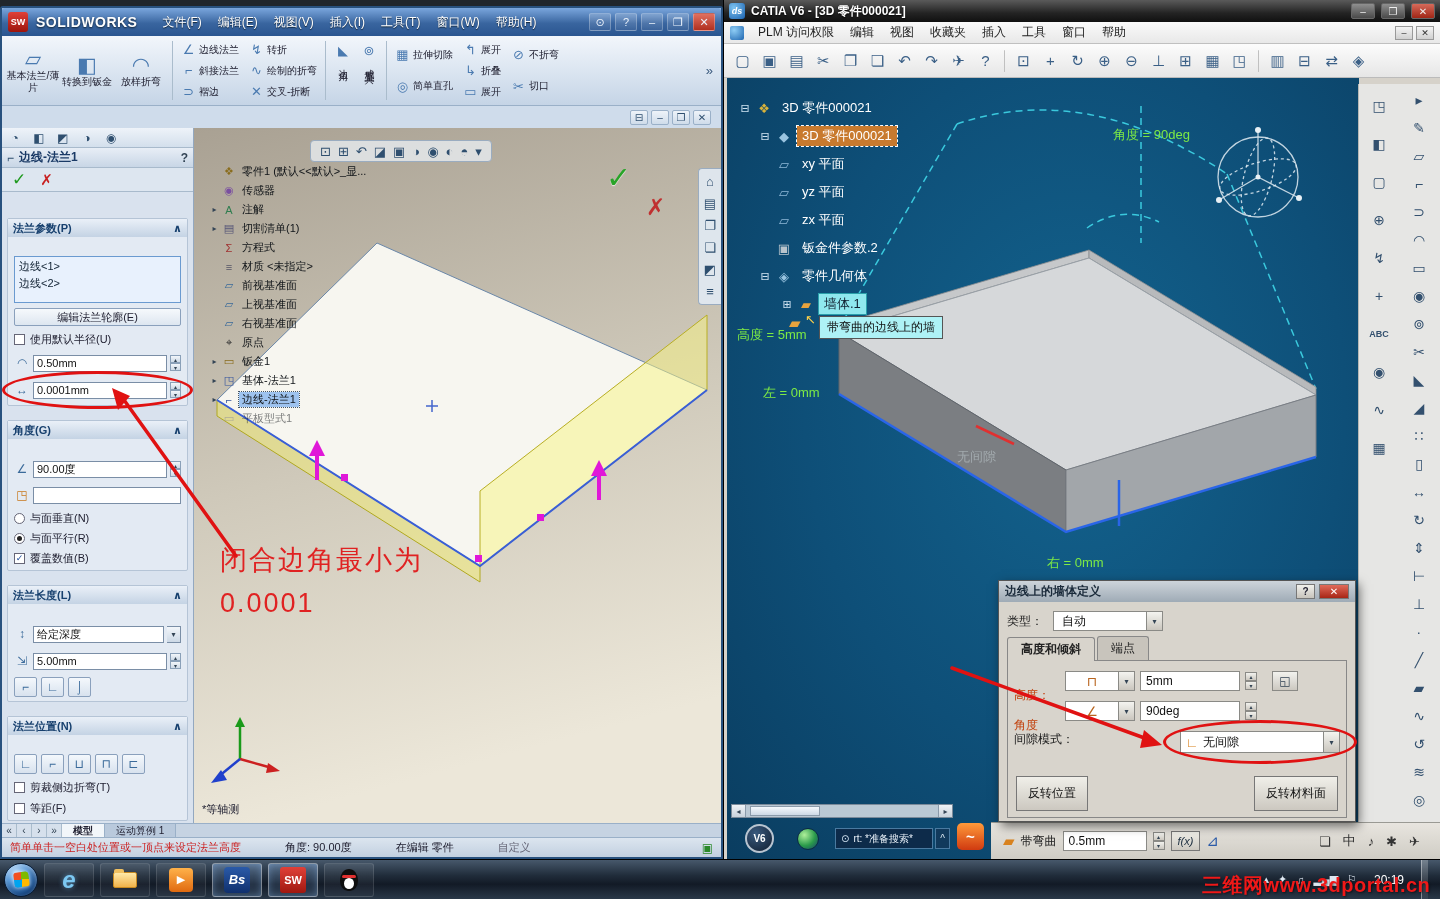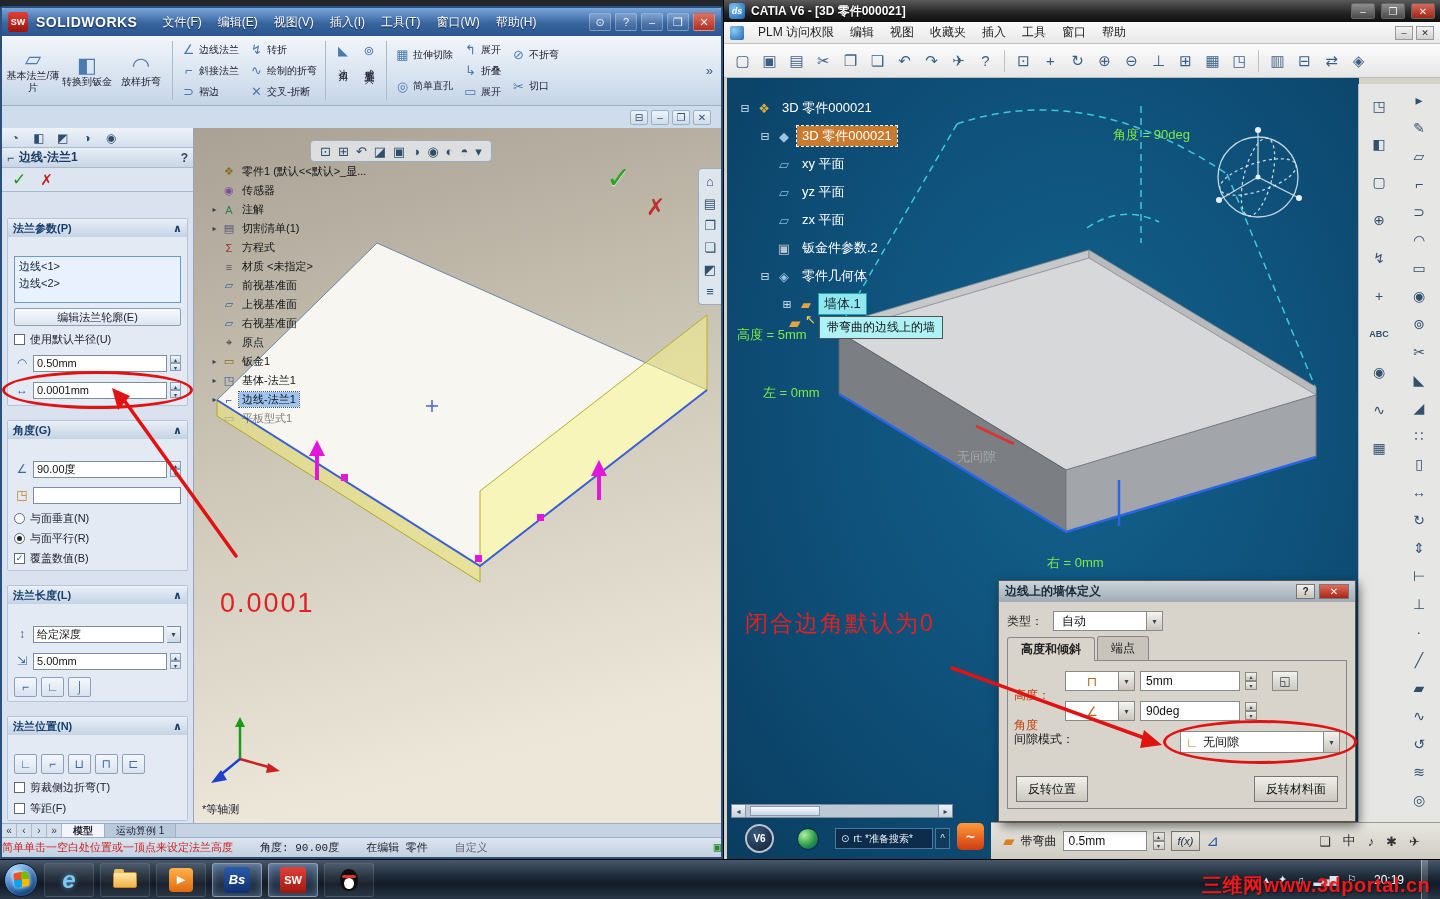--- a/index.html
+++ b/index.html
@@ -84,21 +84,21 @@
 .vp-cross{position:absolute;left:452px;top:66px;font-size:23px;color:#c03030;font-weight:bold;}
 .taskpane{position:absolute;right:0;top:40px;width:23px;background:rgba(225,233,242,0.92);border:1px solid #9aacc0;border-right:none;border-radius:4px 0 0 4px;display:flex;flex-direction:column;gap:7px;padding:5px 0;align-items:center;}
 .taskpane .ticon{font-size:13px;}
 .sw-anno{position:absolute;color:#e02222;font-size:27px;letter-spacing:2px;}
 .viewlabel{position:absolute;left:8px;bottom:6px;font-size:11px;color:#223;}
 
 .sw-doctabs{position:absolute;left:0;right:0;bottom:20px;height:14px;background:#c6d3e2;border-top:1px solid #9ab0c8;display:flex;align-items:stretch;font-size:10px;}
 .navi{width:15px;display:flex;align-items:center;justify-content:center;color:#345;background:#d6e0ec;border-right:1px solid #aabccc;}
 .dtab{padding:0 11px;display:flex;align-items:center;border-right:1px solid #9ab0c8;background:#b9c9dc;color:#223;}
 .dtab[data-active="true"]{background:#f2f6fa;font-weight:bold;}
-.sw-statusbar{position:absolute;left:0;right:0;bottom:0;height:20px;background:linear-gradient(#dce5ef,#c2d0e0);border-top:1px solid #9ab0c8;display:flex;align-items:center;gap:27px;padding:0 0;font-size:11px;color:#223;font-family:Liberation Mono, monospace;}
+.sw-statusbar{position:absolute;left:0;right:0;bottom:0;height:20px;background:linear-gradient(#dce5ef,#c2d0e0);border-top:1px solid #9ab0c8;display:flex;align-items:center;gap:44px;padding:0 8px;font-size:11px;color:#223;}
 .status-prompt{color:#cc2222;}
 .status-dim{color:#667;}
 .status-sheet{color:#2a8a2a;font-size:12px;margin-left:auto;}
 
 
 #catia-window{position:absolute;left:723px;top:0;width:717px;height:859px;background:#d6d2ca;border-left:1px solid #000;}
 .ct-titlebar{height:22px;background:linear-gradient(#5a5a5a,#232323 60%,#101010);display:flex;align-items:center;padding:0 5px;gap:6px;}
 .ct-appicon{width:16px;height:16px;border-radius:3px;background:radial-gradient(circle at 30% 30%,#7ec3f0,#1a62b0);color:#fff;font-size:9px;font-weight:bold;font-style:italic;display:flex;align-items:center;justify-content:center;flex:none;}
 .ct-title{color:#fff;font-size:12px;font-weight:bold;text-shadow:0 1px 2px #000;flex:1;white-space:nowrap;}
 .wb{width:24px;height:16px;border:1px solid #666;background:linear-gradient(#8f8f8f,#4a4a4a);color:#eee;font-size:10px;display:flex;align-items:center;justify-content:center;border-radius:2px;}
@@ -177,21 +177,21 @@
 .icombo .ic{flex:1;background:#fff;display:flex;align-items:center;justify-content:center;color:#b8641e;font-size:13px;}
 .cfield{width:100px;height:20px;background:#fff;border:1px solid #8a8a86;font-size:12px;display:flex;align-items:center;padding:0 5px;color:#111;}
 .spin2{width:12px;display:flex;flex-direction:column;}
 .spin2 span{height:9px;font-size:6px;line-height:9px;text-align:center;background:linear-gradient(#f2f2ee,#ccc8c0);border:1px solid #8a8a86;color:#345;}
 .cornerbtn{width:26px;height:20px;border:1px solid #8a8a86;background:linear-gradient(#f2f2ee,#ccc8c0);margin-left:10px;font-size:12px;color:#345;display:flex;align-items:center;justify-content:center;}
 .gaprow{display:flex;align-items:flex-start;height:30px;margin-top:2px;}
 .gapcombo{display:flex;height:22px;border:1px solid #8a8a86;width:160px;margin-left:auto;position:relative;background:#fff;}
 .gapcombo .gic{width:22px;display:flex;align-items:center;justify-content:center;color:#d8821e;font-size:13px;}
 .gapcombo .gval{flex:1;display:flex;align-items:center;font-size:12px;color:#111;}
 .btnrow2{display:flex;justify-content:space-between;margin-top:9px;padding:0 2px;}
-.dbtn{height:26px;border:1px solid #777;background:linear-gradient(#f0efe9,#ccc8c0);padding:8px 11px;font-size:12px;display:flex;align-items:center;color:#111;}
+.dbtn{height:35px;border:1px solid #777;background:linear-gradient(#f0efe9,#ccc8c0);padding:8px 11px;font-size:12px;display:flex;align-items:center;color:#111;}
 
 
 #anno-svg{position:absolute;left:0;top:0;width:1440px;height:899px;pointer-events:none;z-index:50;}
 #taskbar{position:absolute;left:0;top:859px;width:1440px;height:40px;background:linear-gradient(#47586b,#202c3a 40%,#121a26 62%,#2a3848);border-top:1px solid #000;z-index:60;display:flex;align-items:center;padding:0 4px;gap:6px;}
 .orb{width:34px;height:34px;border-radius:50%;background:radial-gradient(circle at 35% 28%,#bfe0ff,#5395d6 35%,#1a4a85 70%,#0c2a52);border:1px solid #0a1c33;display:flex;align-items:center;justify-content:center;box-shadow:inset 0 2px 4px rgba(255,255,255,0.45);}
 .orb-flag{width:15px;height:15px;transform:rotate(-8deg);border-radius:3px;background:conic-gradient(#7fba00 0 25%,#ffb900 0 50%,#00a4ef 0 75%,#f25022 0);box-shadow:0 0 4px rgba(255,255,255,0.8);}
 .tb-btn{width:50px;height:34px;border-radius:3px;display:flex;align-items:center;justify-content:center;border:1px solid rgba(255,255,255,0.12);background:linear-gradient(rgba(255,255,255,0.08),rgba(255,255,255,0.02));}
 .tb-btn.running{border-color:rgba(255,255,255,0.4);background:linear-gradient(rgba(160,200,255,0.28),rgba(90,130,180,0.12));box-shadow:inset 0 0 7px rgba(150,200,255,0.35);}
 .ie-e{color:#7cc8f2;font-size:24px;font-weight:bold;font-style:italic;text-shadow:0 0 5px rgba(120,200,255,0.6);}
 .folder{width:24px;height:16px;background:linear-gradient(#ffe9a8,#f0b24a);border-radius:2px;position:relative;border:1px solid #c88a20;}
@@ -627,20 +627,21 @@
           </div>
         <div class="taskpane" data-name="task-pane-strip">
 
         <span class="ticon" data-name="home-icon">⌂</span>
             <span class="ticon" data-name="design-library-icon">▤</span>
             <span class="ticon" data-name="file-explorer-icon">❐</span>
             <span class="ticon" data-name="view-palette-icon">❏</span>
             <span class="ticon" data-name="appearances-icon">◩</span>
             <span class="ticon" data-name="custom-properties-icon">≡</span>
           </div>
+        <div class="sw-anno" style="left:26px;top:414px;" data-name="annotation-text-line1">闭合边角最小为</div>
         <div class="sw-anno" style="left:26px;top:460px;" data-name="annotation-text-line2">0.0001</div>
         <svg class="abs" style="left:10px;bottom:30px;" width="80" height="80" data-name="orientation-triad">
           <line x1="36" y1="46" x2="36" y2="12" stroke="#1a9a1a" stroke-width="2.5"></line>
           <polygon points="36,4 31,14 41,14" fill="#1a9a1a"></polygon>
           <line x1="36" y1="46" x2="68" y2="55" stroke="#cc2020" stroke-width="2.5"></line>
           <polygon points="76,58 64,50 62,60" fill="#cc2020"></polygon>
           <line x1="36" y1="46" x2="14" y2="64" stroke="#2040cc" stroke-width="2.5"></line>
           <polygon points="7,70 17,57 23,67" fill="#2040cc"></polygon>
         </svg>
         <span class="viewlabel" data-name="view-orientation-label">*等轴测</span>
@@ -811,21 +812,20 @@
           </div>
         <span class="ct-dragicon" data-name="wall-feature-icon">▰</span>
         <span class="drag-arrow" data-name="drag-arrow-icon">↖</span>
         <div class="ct-tooltip" data-name="feature-tooltip">带弯曲的边线上的墙</div>
 
         <span class="glabel" style="left:386px;top:48px;" data-name="angle-dimension-label">角度 = 90deg</span>
         <span class="glabel" style="left:10px;top:248px;" data-name="height-dimension-label">高度 = 5mm</span>
         <span class="glabel" style="left:36px;top:306px;" data-name="left-dimension-label">左 = 0mm</span>
         <span class="glabel" style="left:320px;top:476px;" data-name="right-dimension-label">右 = 0mm</span>
         <span class="glabel faint" style="left:230px;top:370px;" data-name="gap-hint-label">无间隙</span>
-        <div class="ct-anno" data-name="annotation-text">闭合边角默认为0</div>
 
         <div class="ct-scroll" data-name="horizontal-scrollbar">
           <span class="scr-btn" data-name="scroll-left-icon">◂</span>
           <span class="scr-track">
               <span class="scr-thumb" data-name="scroll-thumb"></span>
             </span>
           <span class="scr-btn right" data-name="scroll-right-icon">▸</span>
         </div>
         <span class="v6-badge" data-name="v6-badge-icon">V6</span>
         <span class="planet" data-name="planet-icon"></span>

